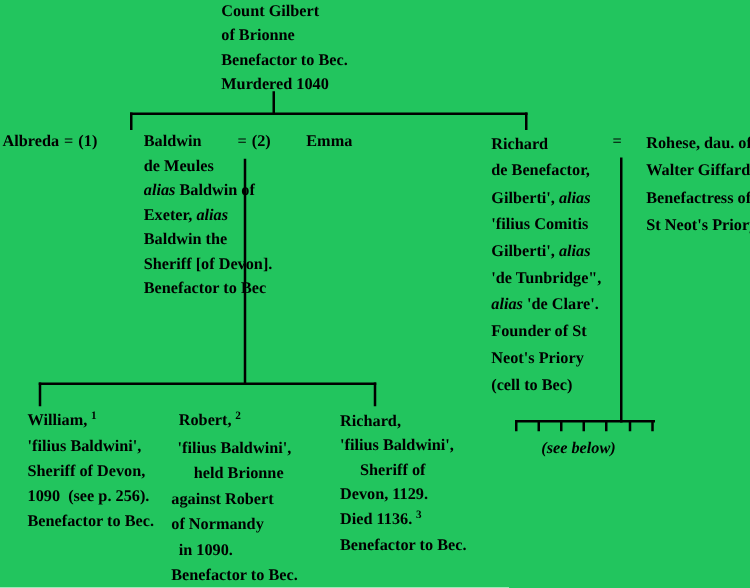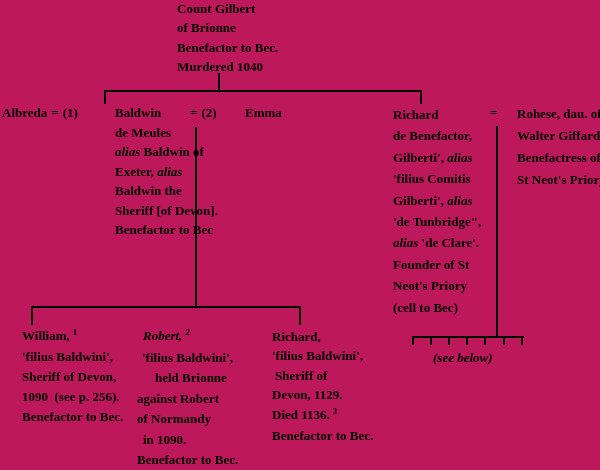--- a/index.html
+++ b/index.html
@@ -1,17 +1,17 @@
 <!DOCTYPE html>
 <html><head>
 <meta charset="utf-8">
 <style>
   html,body{margin:0;padding:0;background:#fff;}
   #canvas{
-    position:relative;width:600px;height:470px;background:#be185d;
+    position:relative;width:600px;height:470px;background:#22c55e;
     font-family:"Liberation Serif","DejaVu Serif",serif;
     font-weight:bold;font-size:13px;color:#000;overflow:hidden;
   }
   .blk{position:absolute;}
   .tl{white-space:nowrap;display:block;}
   .lh19{line-height:19.3px;}
   .lh195{line-height:19.5px;}
   .lh20{line-height:20px;}
   .lh205{line-height:20.5px;}
   .lh214{line-height:21.4px;}
@@ -102,33 +102,33 @@
 
   <div class="blk lh20" style="left:22px;top:326px;">
     <span class="tl"><span>William,</span><span class="sup">1</span></span>
     <span class="tl">'filius Baldwini',</span>
     <span class="tl">Sheriff of Devon,</span>
     <span class="tl">1090&nbsp; (see p. 256).</span>
     <span class="tl">Benefactor to Bec.</span>
   </div>
 
   <div class="blk lh205" style="left:137px;top:326px;">
-    <span class="tl" style="padding-left:6px;font-style:italic;"><span>Robert,</span><span class="sup">2</span></span>
+    <span class="tl" style="padding-left:6px;"><span>Robert,</span><span class="sup">2</span></span>
     <span class="tl" style="padding-left:5px;">'filius Baldwini',</span>
     <span class="tl" style="padding-left:6px;margin-left:12px;">held Brionne</span>
     <span class="tl">against Robert</span>
     <span class="tl" style="padding-left:-2px;">of Normandy</span>
     <span class="tl" style="padding-left:6px;">in 1090.</span>
     <span class="tl">Benefactor to Bec.</span>
   </div>
 
   <div class="blk" style="left:272px;top:327px;line-height:19.4px;">
     <span class="tl">Richard,</span>
     <span class="tl">'filius Baldwini',</span>
-    <span class="tl" style="padding-left:3px;">Sheriff of</span>
+    <span class="tl" style="padding-left:3px;margin-left:13px;">Sheriff of</span>
     <span class="tl">Devon, 1129.</span>
     <span class="tl"><span>Died 1136.</span><span class="sup">3</span></span>
     <span class="tl">Benefactor to Bec.</span>
   </div>
 
   <div class="blk lh195" style="left:433px;top:348px;font-style:italic;">
     <span class="tl">(see below)</span>
   </div>
 
 </div>

